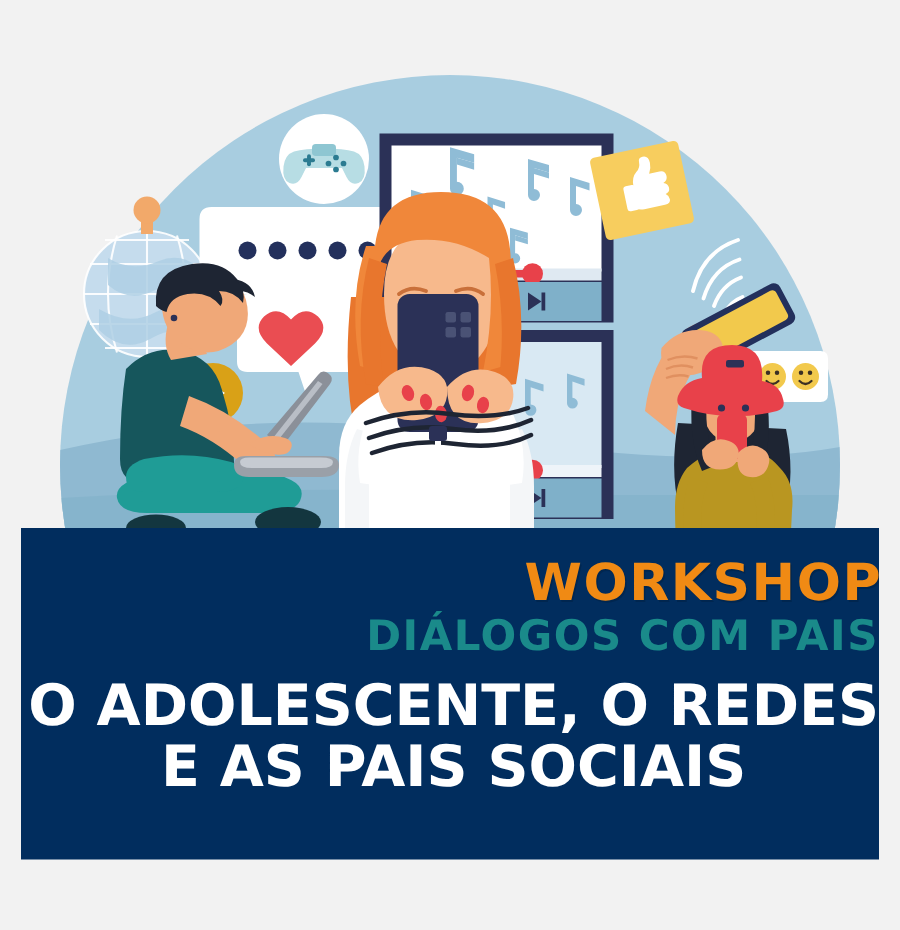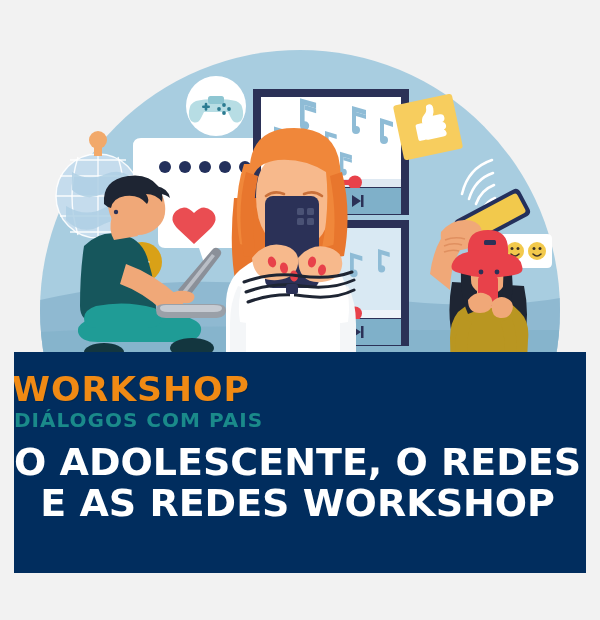--- a/index.html
+++ b/index.html
@@ -23,41 +23,41 @@
   }
   .stage svg{display:block;}
 
   
   .banner{
     position:absolute;
     left:14px;top:352px;width:572px;height:221px;
     background:#012d5e;
     box-sizing:border-box;
     display:flex;flex-direction:column;
-    align-items:flex-start;justify-content:flex-start;
+    align-items:flex-end;justify-content:flex-start;
     padding-top:20px;
     overflow:hidden;
     z-index:5;
   }
   .kicker{
     color:#f08a14;
     font-family:"DejaVu Sans",sans-serif;
     font-weight:bold;
     font-size:34px;
     letter-spacing:1px;
     line-height:1;
     margin:0 0 4px 0;
     transform:scaleX(1.02);
     text-shadow:1px 1px 0 rgba(0,0,0,.15);
   }
   .subkicker{
     color:#1a8a8a;
     font-family:"DejaVu Sans",sans-serif;
     font-weight:bold;
-    font-size:20px;
+    font-size:28px;
     letter-spacing:1px;
     line-height:1;
     margin:0 0 12px 0;
   }
   .title{
     color:#ffffff;
     font-family:"DejaVu Sans",sans-serif;
     font-weight:bold;
     font-size:38px;
     line-height:1.08;
@@ -391,17 +391,17 @@
 
       </g>
     </svg>
   </div>
 
   <div class="banner">
     <div class="kicker">WORKSHOP</div>
     <div class="subkicker">DIÁLOGOS COM PAIS</div>
     <div class="title">
       <span class="l1">O ADOLESCENTE, O REDES</span>
-      <span class="l2">E AS REDES WORKSHOP</span>
+      <span class="l2">E AS PAIS SOCIAIS</span>
     </div>
   </div>
 
 </div>
 
 </body></html>

